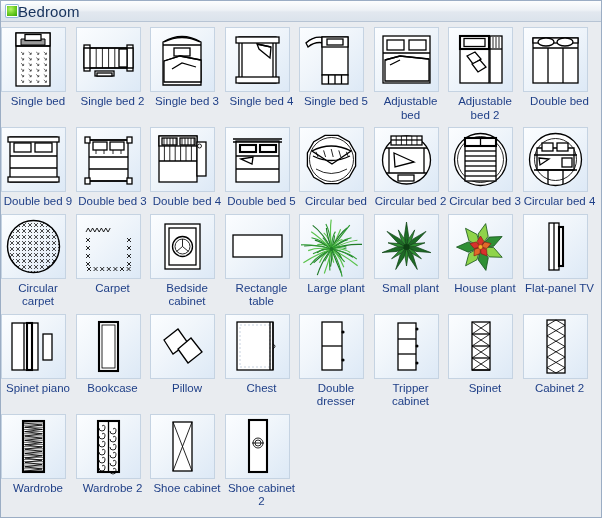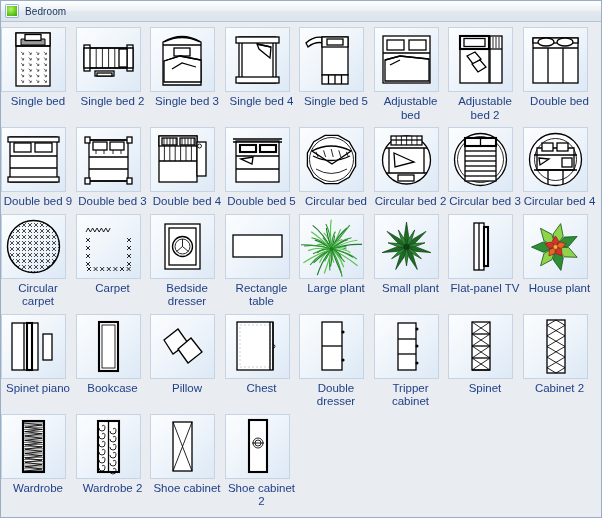--- a/index.html
+++ b/index.html
@@ -42,22 +42,21 @@
     width: 12px;
     height: 12px;
     box-sizing: border-box;
     border: 1px solid #ffffff;
     border-radius: 1px;
     background: radial-gradient(circle at 38% 32%, #b8f36a 0%, #76d22c 45%, #33a400 100%);
     box-shadow: 0 0 0 1px #8fb7d6;
     flex: 0 0 auto;
   }
   .titlebar .tb-title {
-    margin-left: 7px;
-    font-size: 10px;
+    font-size: 15px;
     color: #16325c;
     letter-spacing: .1px;
     white-space: nowrap;
   }
 
   
   .grid {
     position: relative;
     padding: 4px 0 0 0;
     display: flex;
@@ -496,21 +495,21 @@
           <svg width="61" height="61" viewBox="0 0 61 61">
             <rect class="fl" x="13" y="8" width="35" height="45"></rect>
             <rect class="fl" x="17" y="12" width="27" height="37"></rect>
             <circle class="fl" cx="30.5" cy="30.5" r="10"></circle>
             <circle class="thin" cx="30.5" cy="30.5" r="7.5"></circle>
             <line class="thin" x1="30.5" y1="23" x2="30.5" y2="30.5"></line>
             <line class="thin" x1="30.5" y1="30.5" x2="24.5" y2="35.5"></line>
             <line class="thin" x1="30.5" y1="30.5" x2="36.5" y2="35.5"></line>
           </svg>
         </div>
-        <div class="caption">Bedside dresser</div>
+        <div class="caption">Bedside cabinet</div>
       </div>
       <div class="cell">
         <div class="thumb">
           <svg width="61" height="61" viewBox="0 0 61 61">
             <rect class="fl" x="6" y="19" width="49" height="22"></rect>
           </svg>
         </div>
         <div class="caption">Rectangle table</div>
       </div>
       <div class="cell">
@@ -585,46 +584,46 @@
             <polygon points="30.5,31 23.8,22.9 11.0,15.4 21.1,26.3" fill="#1d6b25" stroke="#0d3f13" stroke-width="0.7"></polygon>
             <polygon points="30.5,31 28.6,23.2 22.3,13.9 25.6,24.7" fill="#2f8c33" stroke="#0d3f13" stroke-width="0.7"></polygon>
             <circle cx="30.5" cy="31" r="3" fill="#0d3f13"></circle>
           </svg>
         </div>
         <div class="caption">Small plant</div>
       </div>
       <div class="cell">
         <div class="thumb">
           <svg width="61" height="61" viewBox="0 0 61 61">
-            <rect class="fl" x="24" y="7" width="10" height="47"></rect>
-            <rect class="bold" x="34" y="11" width="4" height="39" fill="#111"></rect>
-            <line class="ln" x1="29" y1="7" x2="29" y2="54"></line>
-          </svg>
-        </div>
-        <div class="caption">Flat-panel TV</div>
-      </div>
-      <div class="cell">
-        <div class="thumb">
-          <svg width="61" height="61" viewBox="0 0 61 61">
             <polygon points="30.5,31 38.2,20.3 35.7,7.6 28.1,18.0" fill="#8fd44a" stroke="#14521a" stroke-width="0.8"></polygon>
             <polygon points="30.5,31 43.7,30.3 52.1,20.5 39.2,21.1" fill="#2f8f35" stroke="#14521a" stroke-width="0.8"></polygon>
             <polygon points="30.5,31 39.3,40.9 52.2,41.3 43.7,31.6" fill="#8fd44a" stroke="#14521a" stroke-width="0.8"></polygon>
             <polygon points="30.5,31 28.3,44.0 35.9,54.4 38.3,41.7" fill="#2f8f35" stroke="#14521a" stroke-width="0.8"></polygon>
             <polygon points="30.5,31 18.9,37.4 15.6,49.8 27.0,43.7" fill="#8fd44a" stroke="#14521a" stroke-width="0.8"></polygon>
             <polygon points="30.5,31 18.3,25.9 6.5,31.1 18.4,36.2" fill="#2f8f35" stroke="#14521a" stroke-width="0.8"></polygon>
             <polygon points="30.5,31 26.9,18.3 15.5,12.3 18.9,24.8" fill="#8fd44a" stroke="#14521a" stroke-width="0.8"></polygon>
             <polygon points="30.5,31 33.9,25.4 30.5,20.0 27.1,25.4" fill="#d8322c" stroke="#8c1d17" stroke-width="0.7"></polygon>
             <polygon points="30.5,31 36.9,32.5 41.0,27.6 34.8,26.0" fill="#e2692a" stroke="#8c1d17" stroke-width="0.7"></polygon>
             <polygon points="30.5,31 31.0,37.6 37.0,39.9 36.6,33.5" fill="#d8322c" stroke="#8c1d17" stroke-width="0.7"></polygon>
             <polygon points="30.5,31 24.4,33.5 24.0,39.9 30.0,37.6" fill="#e2692a" stroke="#8c1d17" stroke-width="0.7"></polygon>
             <polygon points="30.5,31 26.2,26.0 20.0,27.6 24.1,32.5" fill="#d8322c" stroke="#8c1d17" stroke-width="0.7"></polygon>
             <circle cx="30.5" cy="31" r="2.4" fill="#f0b429" stroke="#8c1d17" stroke-width="0.6"></circle>
           </svg>
         </div>
         <div class="caption">House plant</div>
+      </div>
+      <div class="cell">
+        <div class="thumb">
+          <svg width="61" height="61" viewBox="0 0 61 61">
+            <rect class="fl" x="24" y="7" width="10" height="47"></rect>
+            <rect class="bold" x="34" y="11" width="4" height="39" fill="#111"></rect>
+            <line class="ln" x1="29" y1="7" x2="29" y2="54"></line>
+          </svg>
+        </div>
+        <div class="caption">Flat-panel TV</div>
       </div>
       <div class="cell">
         <div class="thumb">
           <svg width="61" height="61" viewBox="0 0 61 61">
             <rect class="fl" x="9" y="7" width="26" height="47"></rect>
             <rect class="bold" x="24" y="7" width="5" height="47"></rect>
             <line class="ln" x1="21" y1="7" x2="21" y2="54"></line>
             <rect class="fl" x="40" y="18" width="9" height="26"></rect>
           </svg>
         </div>

